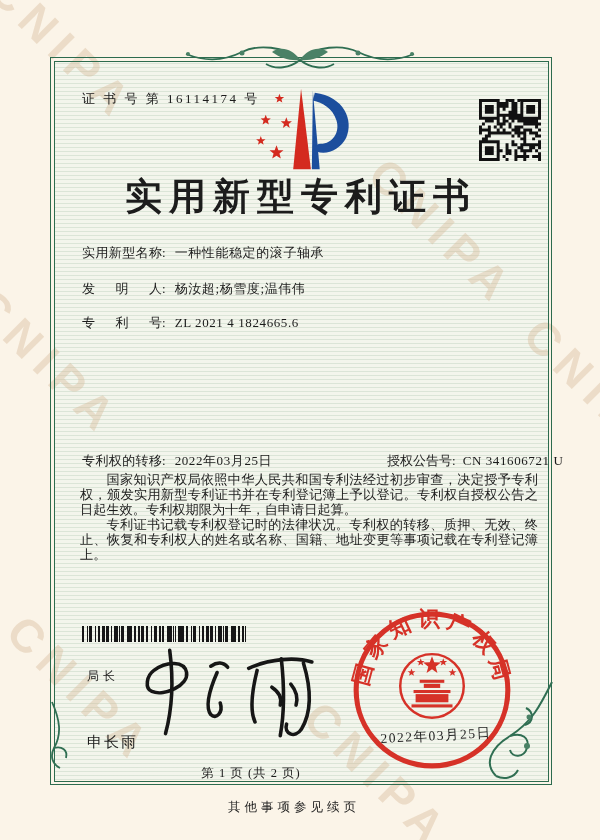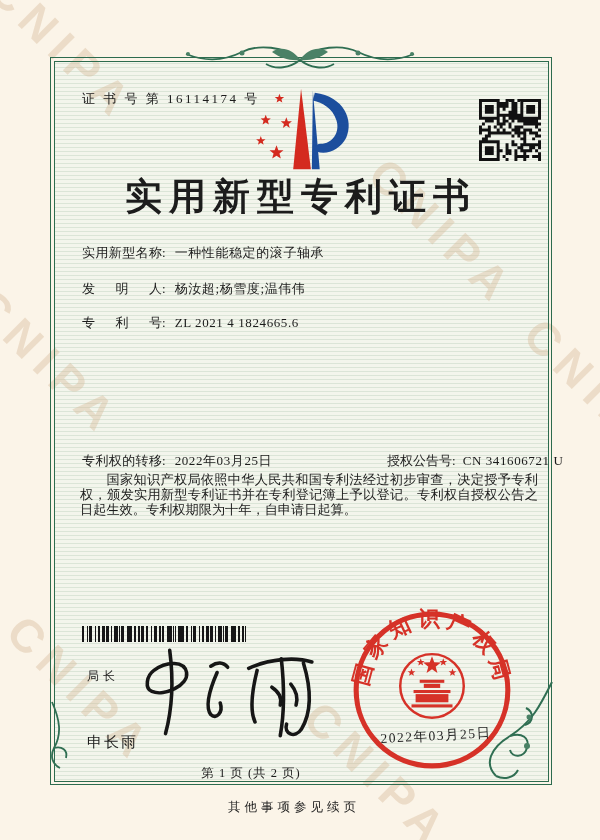--- a/index.html
+++ b/index.html
@@ -180,20 +180,21 @@
     </div>
     <div class="row rgrant">
       <span class="lab">专利权的转移</span><span class="col">:</span><span class="val">2022年03月25日</span>
       <span class="grant-right">
         <span>授权公告号</span><span class="col">:</span><span class="val">CN 341606721 U</span>
       </span>
     </div>
 
     <div class="paras">
       <p>国家知识产权局依照中华人民共和国专利法经过初步审查，决定授予专利权，颁发实用新型专利证书并在专利登记簿上予以登记。专利权自授权公告之日起生效。专利权期限为十年，自申请日起算。</p>
+      <p>专利证书记载专利权登记时的法律状况。专利权的转移、质押、无效、终止、恢复和专利权人的姓名或名称、国籍、地址变更等事项记载在专利登记簿上。</p>
     </div>
 
     <div class="barcode"></div>
 
     <div class="issuer-title">局长</div>
     <div class="issuer-name">申长雨</div>
 
     <svg class="sig" viewBox="0 0 190 90">
       <g fill="none" stroke="#161616" stroke-width="3.4" stroke-linecap="round">
         <path d="M18,24 C30,15 47,15 49,26 C51,38 28,49 16,44 C9,41 11,29 18,24"></path>

